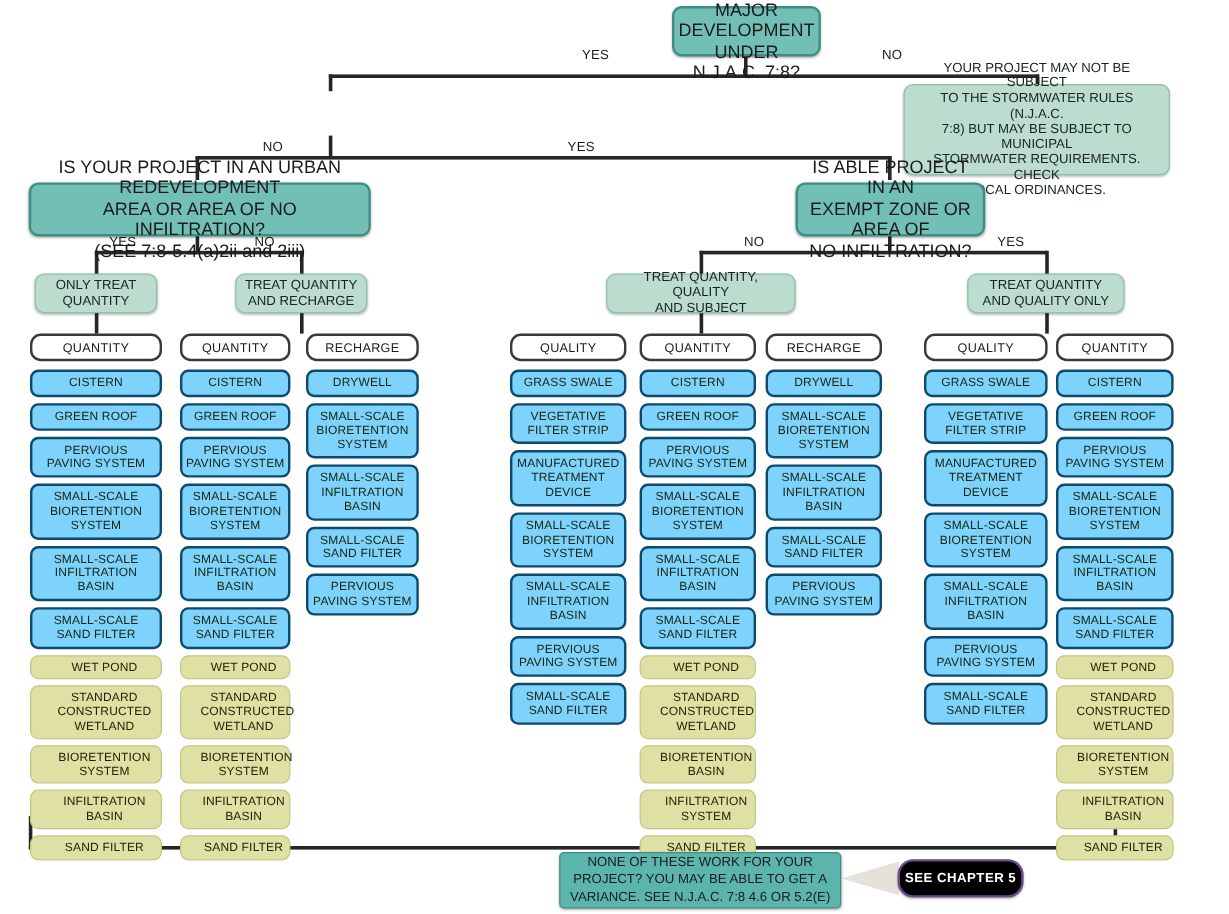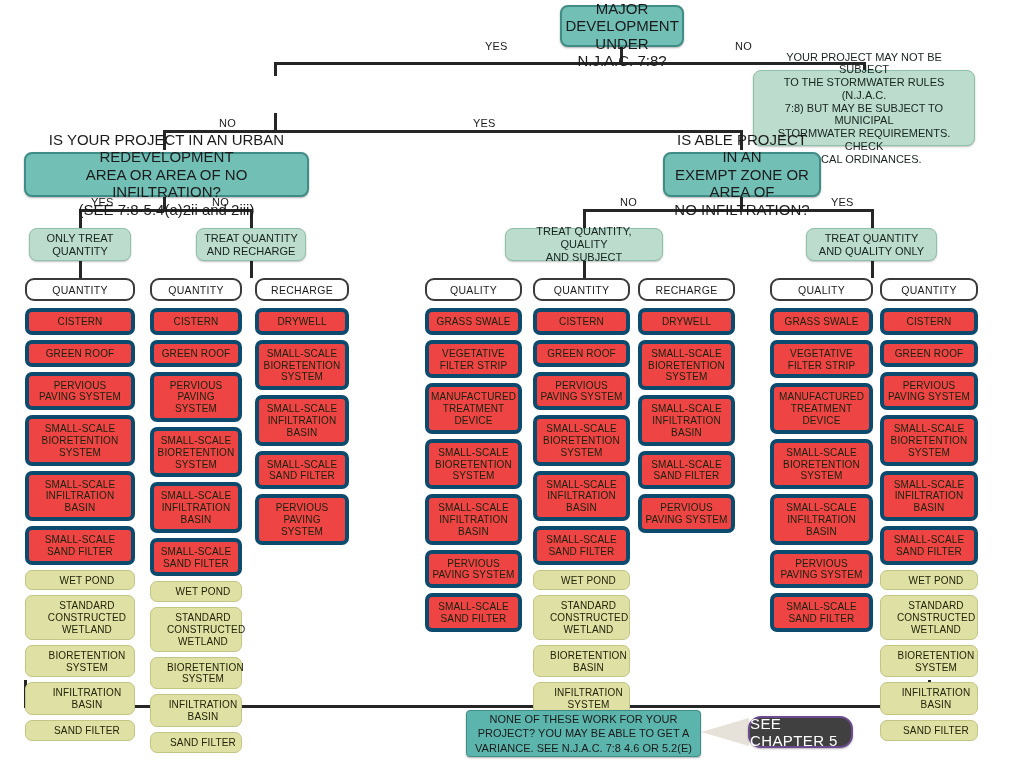--- a/index.html
+++ b/index.html
@@ -83,22 +83,22 @@
     border-radius: 7px;
     font-size: 10px;
     text-align: center;
     padding: 4px 2px 3px;
     margin-bottom: 5px;
     line-height: 1.18;
     white-space: pre-line;
     letter-spacing: .15px;
   }
   .bmp-green {
-    background: #ef4444;
-    border: 4px solid #0c4a6e;
+    background: #7dd3fc;
+    border: 2px solid #0c4a6e;
     color: #16230f;
   }
   .bmp-olive {
     background: #dfe0a4;
     border: 1px solid #c3c584;
     color: #232309;
     padding-left: 16px;
   }
 
   
@@ -114,26 +114,26 @@
     display: flex;
     align-items: center;
     justify-content: center;
     white-space: pre-line;
     padding: 3px 6px;
     box-shadow: 0 1px 2px rgba(0,0,0,.3);
   }
   .chapter {
     position: absolute;
     box-sizing: border-box;
-    background: #404040;
+    background: #000000;
     border: 2px solid #6b4a8d;
     border-radius: 13px;
     color: #ffffff;
-    font-weight: normal;
-    font-size: 15px;
+    font-weight: bold;
+    font-size: 11px;
     letter-spacing: .4px;
     display: flex;
     align-items: center;
     justify-content: center;
     box-shadow: 0 1px 2px rgba(0,0,0,.3);
   }
   .callout-tail {
     position: absolute;
     width: 0; height: 0;
     border-top: 14px solid transparent;

